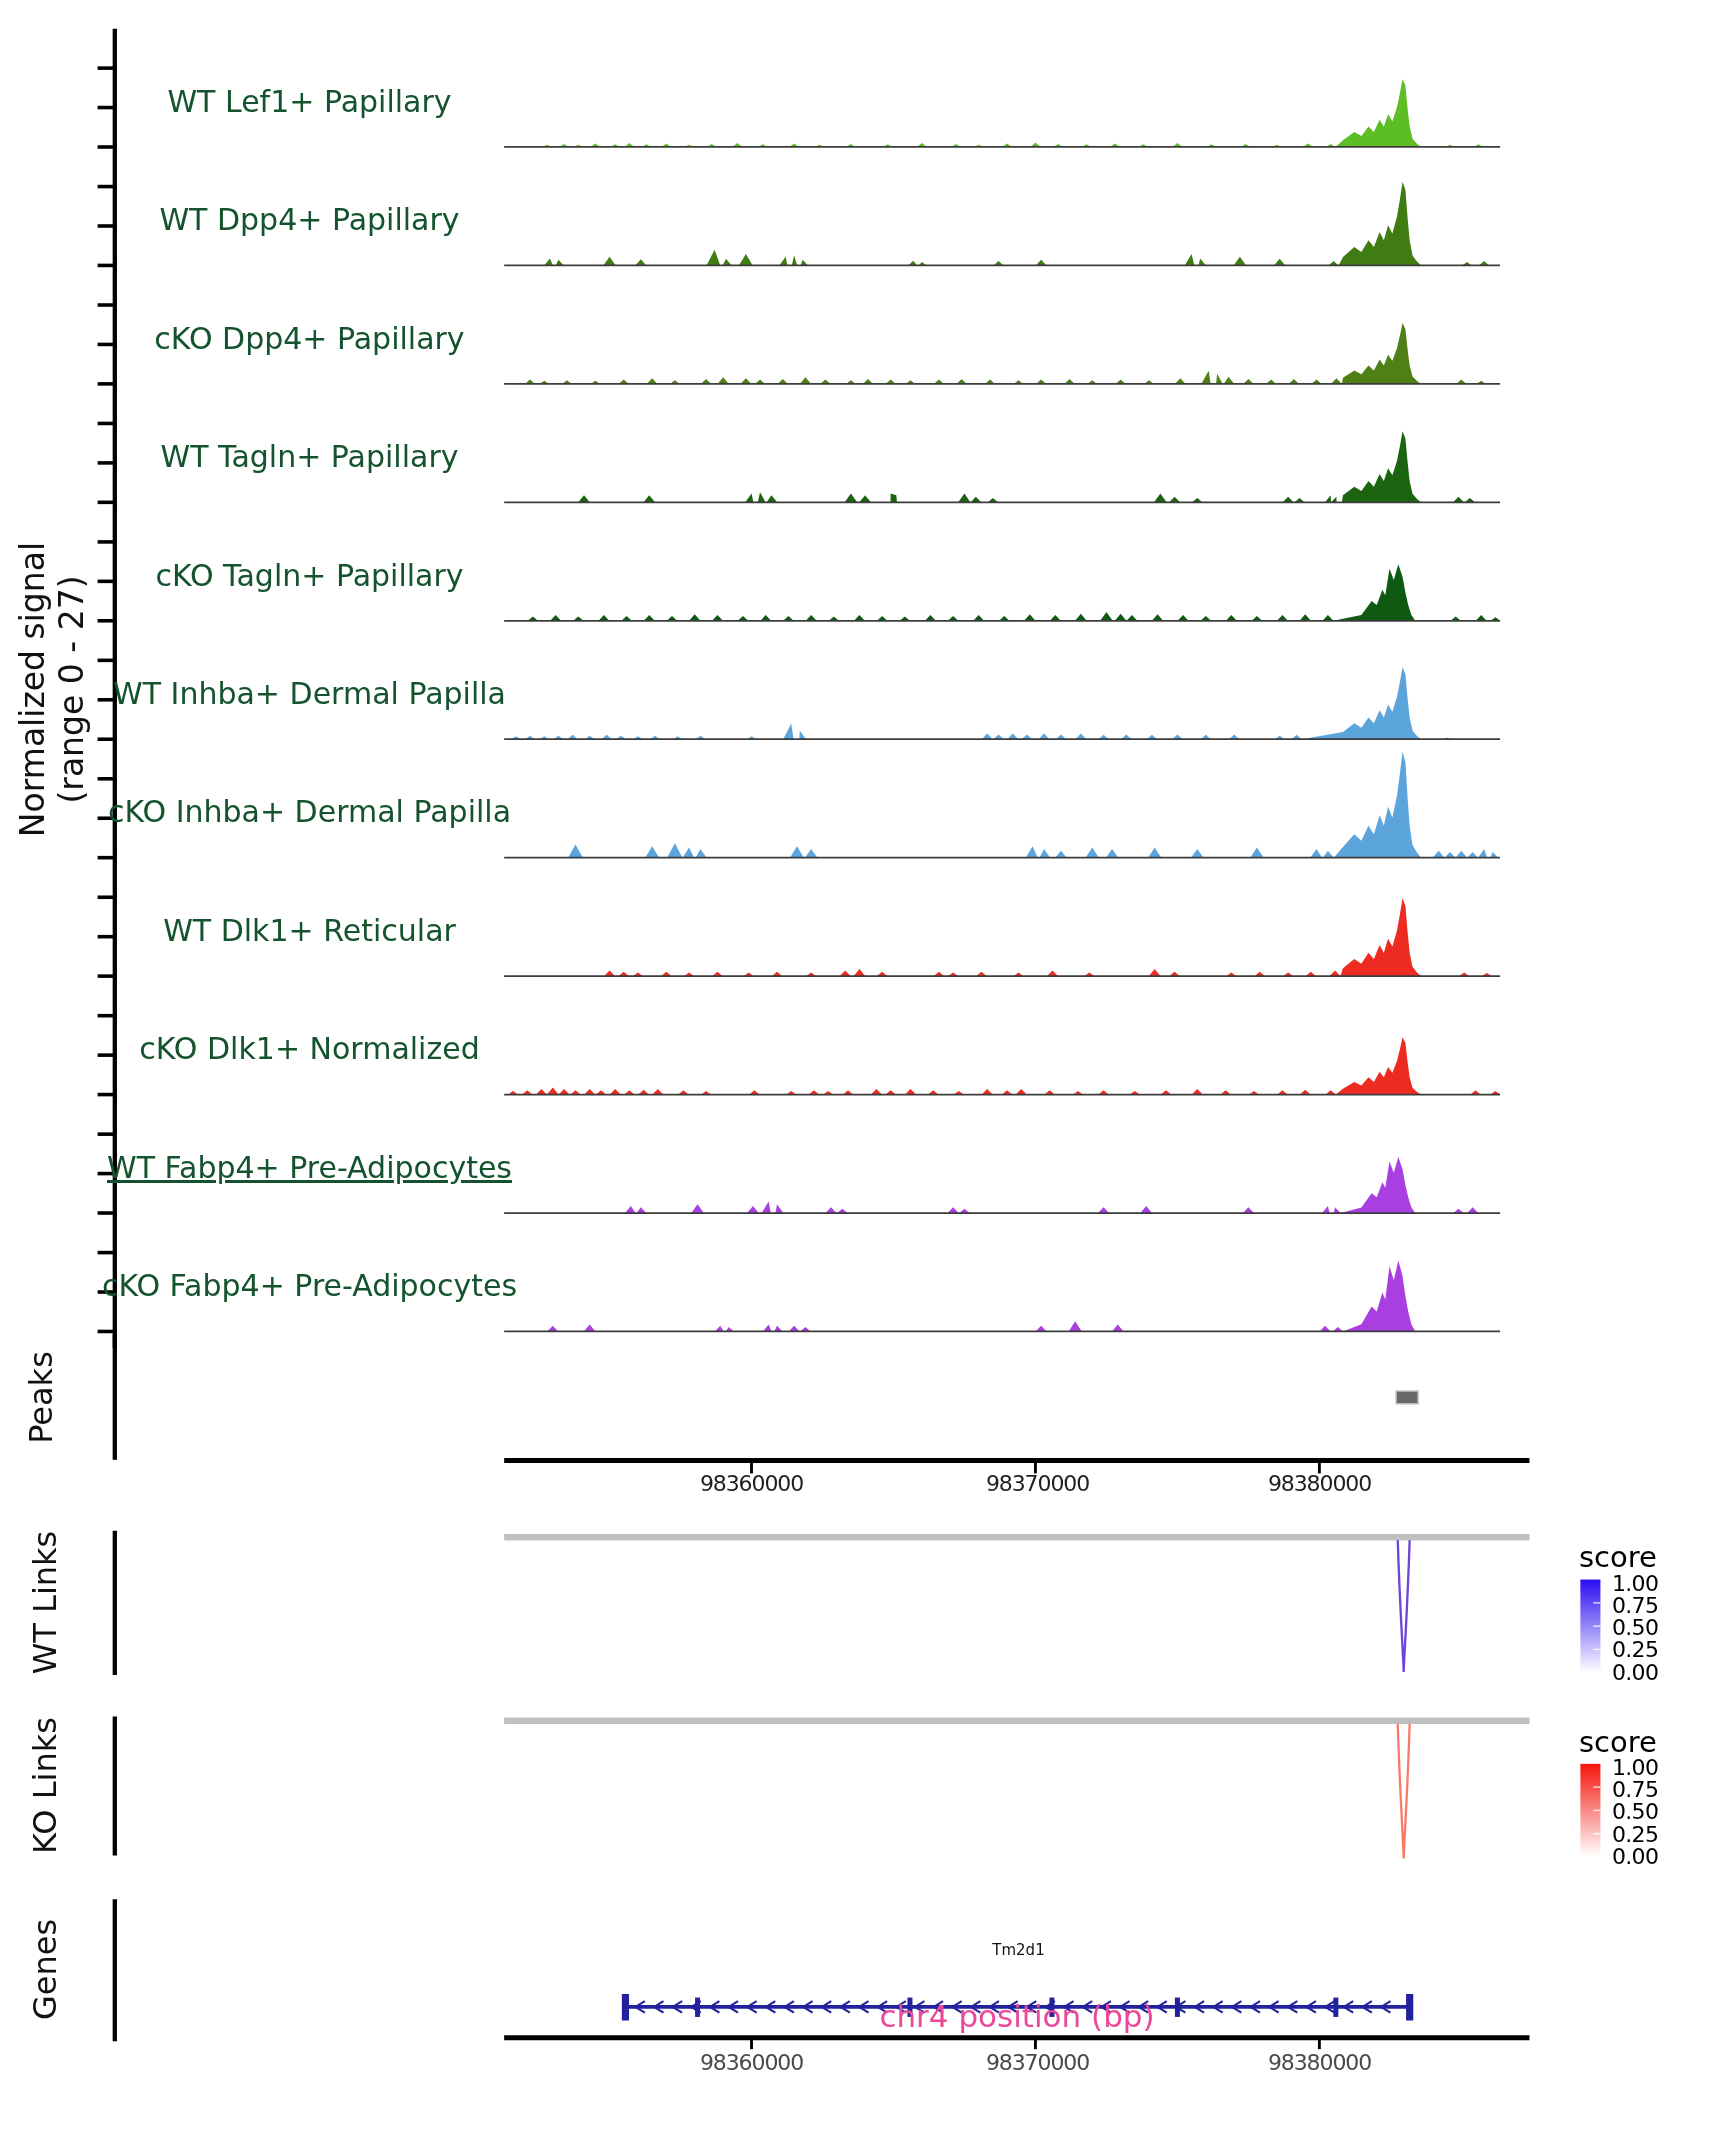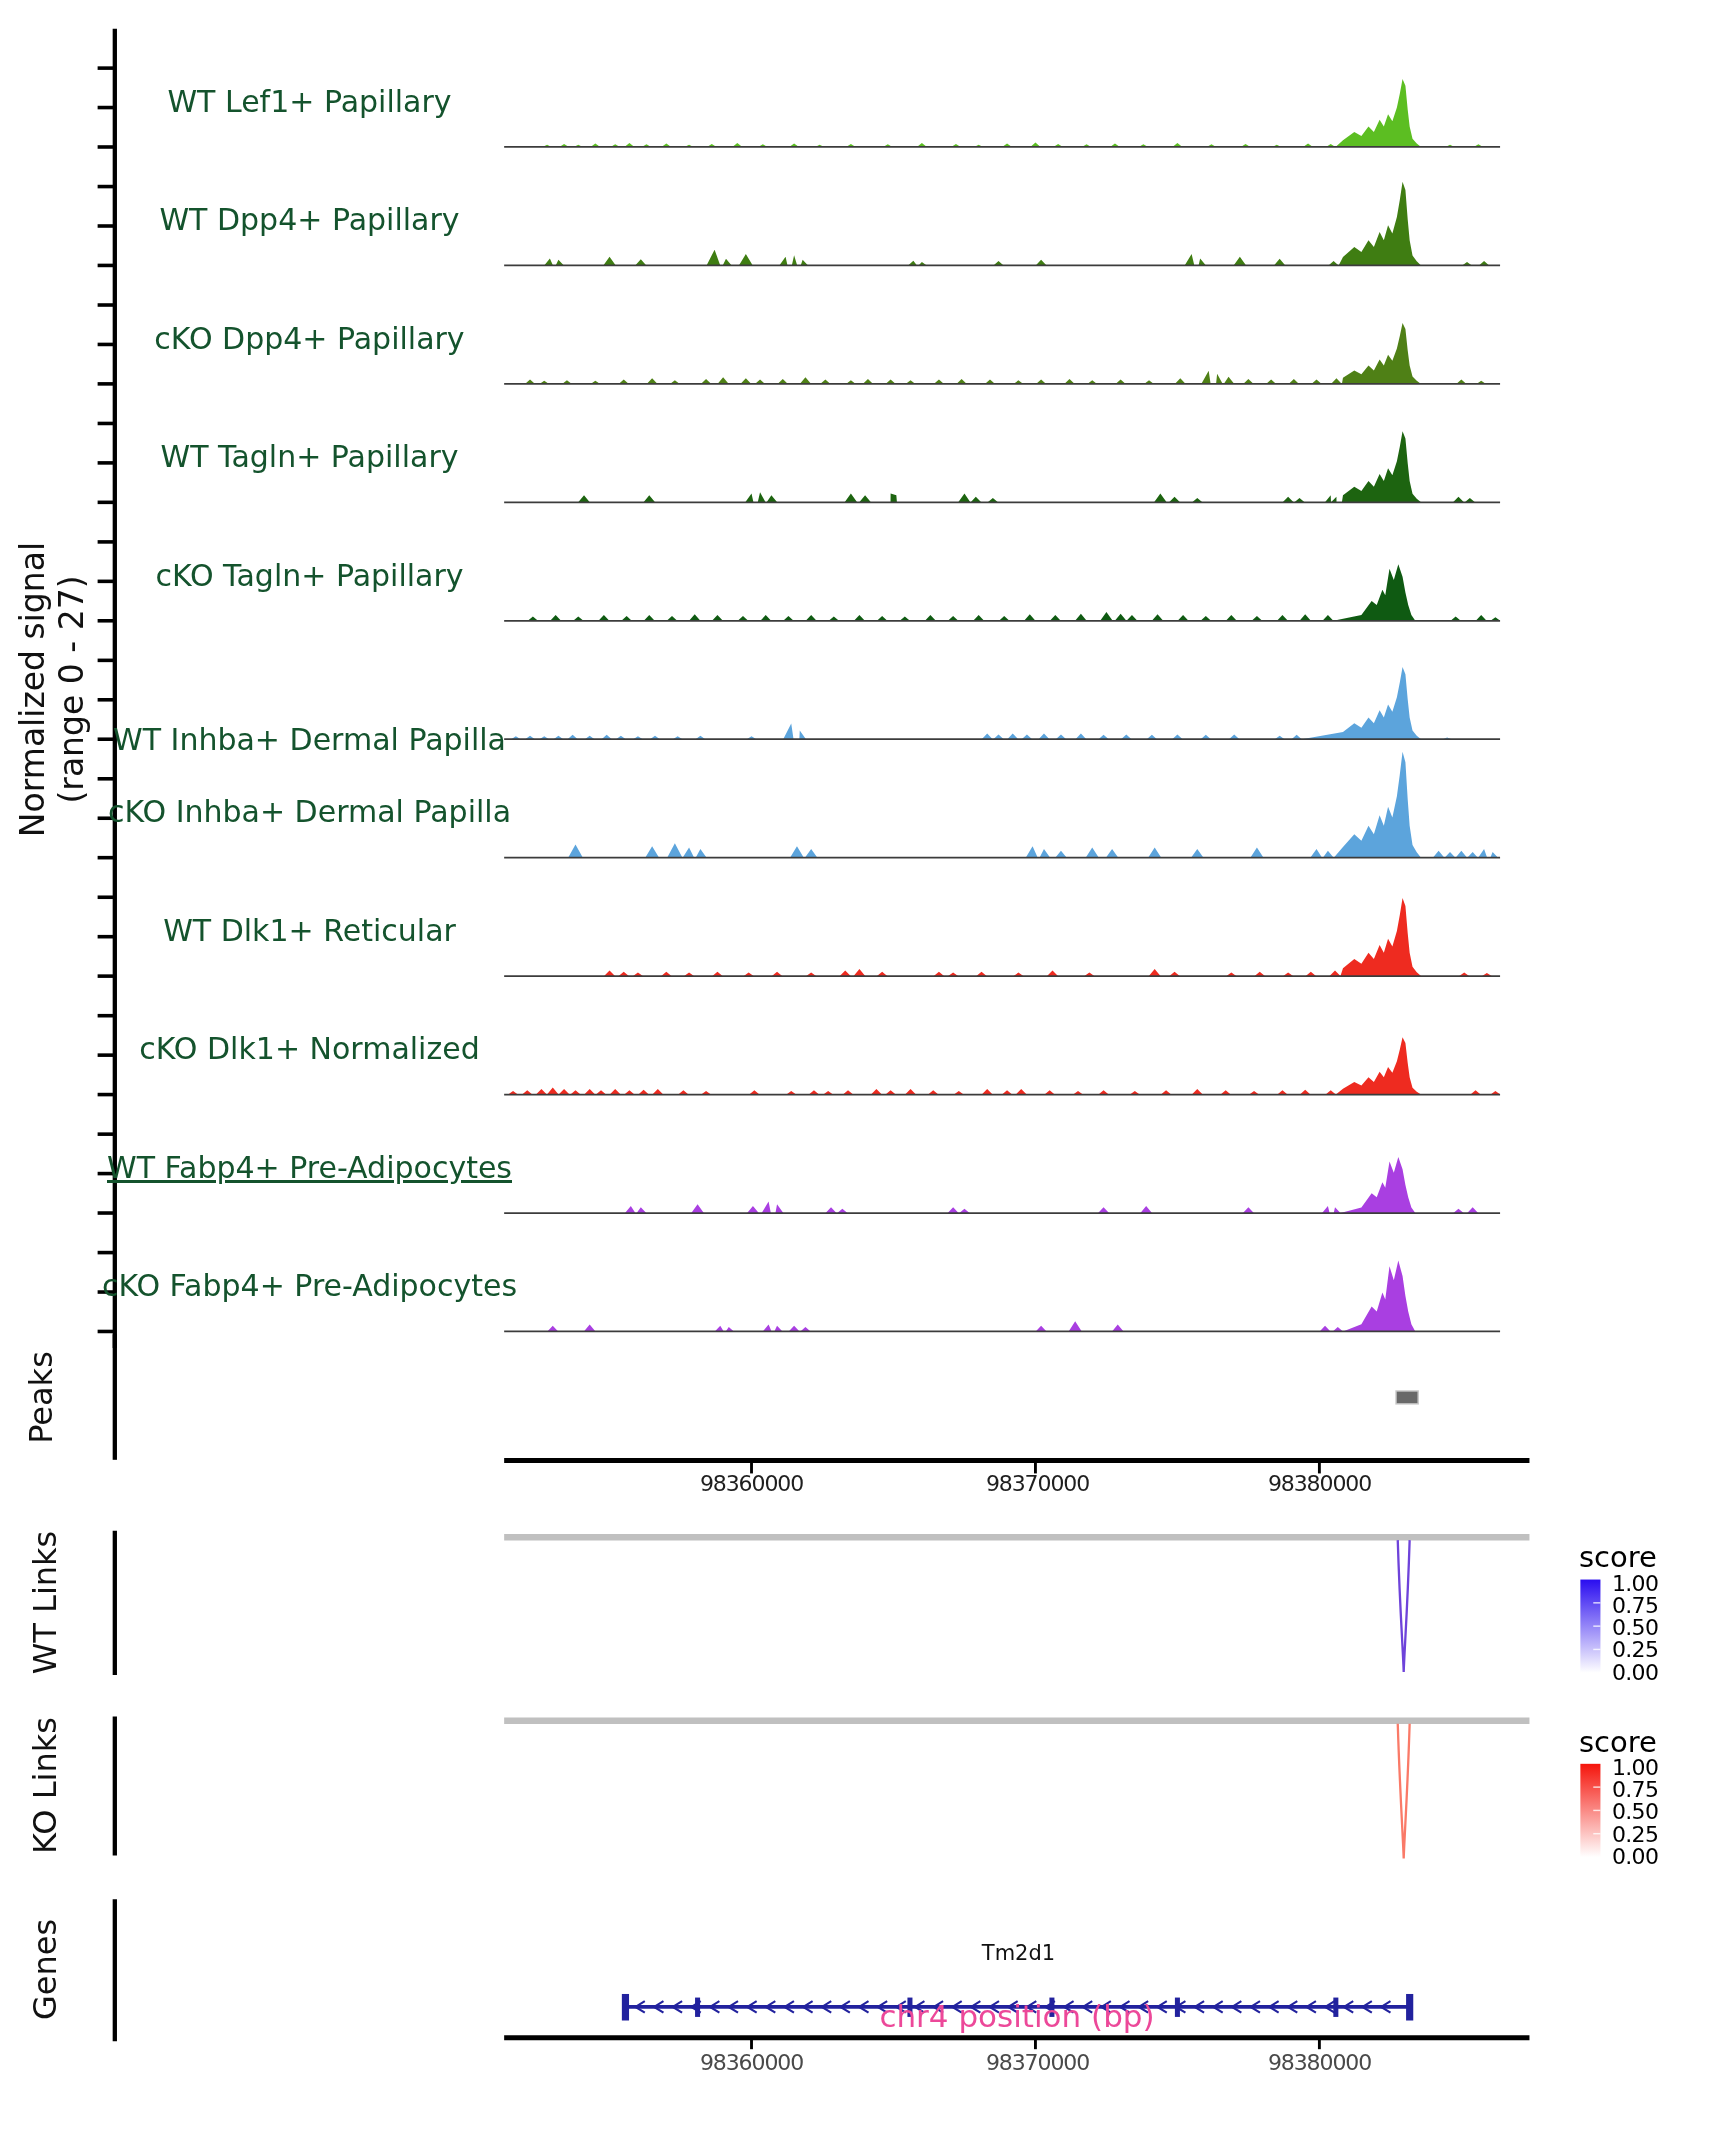--- a/index.html
+++ b/index.html
@@ -20,21 +20,21 @@
               letter-spacing:-1.1px;white-space:nowrap;}
   .tick-peaks{top:1471px;color:#1f1f1f;}
   .tick-bottom{top:2050px;color:#4a4a4a;}
   .tx1{left:751px;} .tx2{left:1037px;} .tx3{left:1319px;}
   .axis-title{position:absolute;left:730px;top:1998px;width:574px;text-align:center;
               font-size:31px;color:#ec4899;}
   .legend-title{position:absolute;left:1579px;font-size:29px;color:#000000;}
   #lt-wt{top:1540px;} #lt-ko{top:1725px;}
   .legend-label{position:absolute;left:1612px;width:93px;font-size:22px;letter-spacing:-0.7px;color:#000;}
   .gene-name{position:absolute;left:911px;top:1941px;width:215px;text-align:center;
-             font-size:21px;color:#111;}
+             font-size:15px;color:#111;}
 </style>
 </head>
 <body>
 
 <div id="fig">
   <svg id="chart-svg" width="1721" height="2151" viewBox="0 0 2400 3000">
       <defs>
         <linearGradient id="gradWT" x1="0" y1="0" x2="0" y2="1">
           <stop offset="0%" stop-color="#2a0df0"></stop>
           <stop offset="100%" stop-color="#ffffff"></stop>
@@ -180,21 +180,21 @@
     <div>Normalized signal</div>
     <div>(range 0 - 27)</div>
   </div>
 
   <div id="track-labels">
       <div class="track-label" style="top: 84px;">WT Lef1+ Papillary</div>
       <div class="track-label" style="top: 202px;">WT Dpp4+ Papillary</div>
       <div class="track-label" style="top: 321px;">cKO Dpp4+ Papillary</div>
       <div class="track-label" style="top: 439px;">WT Tagln+ Papillary</div>
       <div class="track-label" style="top: 558px;">cKO Tagln+ Papillary</div>
-      <div class="track-label" style="top: 676px; margin-top: 46px;">WT Inhba+ Dermal Papilla</div>
+      <div class="track-label" style="top: 676px;">WT Inhba+ Dermal Papilla</div>
       <div class="track-label" style="top: 794px;">cKO Inhba+ Dermal Papilla</div>
       <div class="track-label" style="top: 913px;">WT Dlk1+ Reticular</div>
       <div class="track-label" style="top: 1031px;">cKO Dlk1+ Normalized</div>
       <div class="track-label" style="top: 1150px; text-decoration: underline;">WT Fabp4+ Pre-Adipocytes</div>
       <div class="track-label" style="top: 1268px;">cKO Fabp4+ Pre-Adipocytes</div>
     </div>
 
   <div class="sec" id="sec-peaks">Peaks</div>
   <div class="sec" id="sec-wt">WT Links</div>
   <div class="sec" id="sec-ko">KO Links</div>

